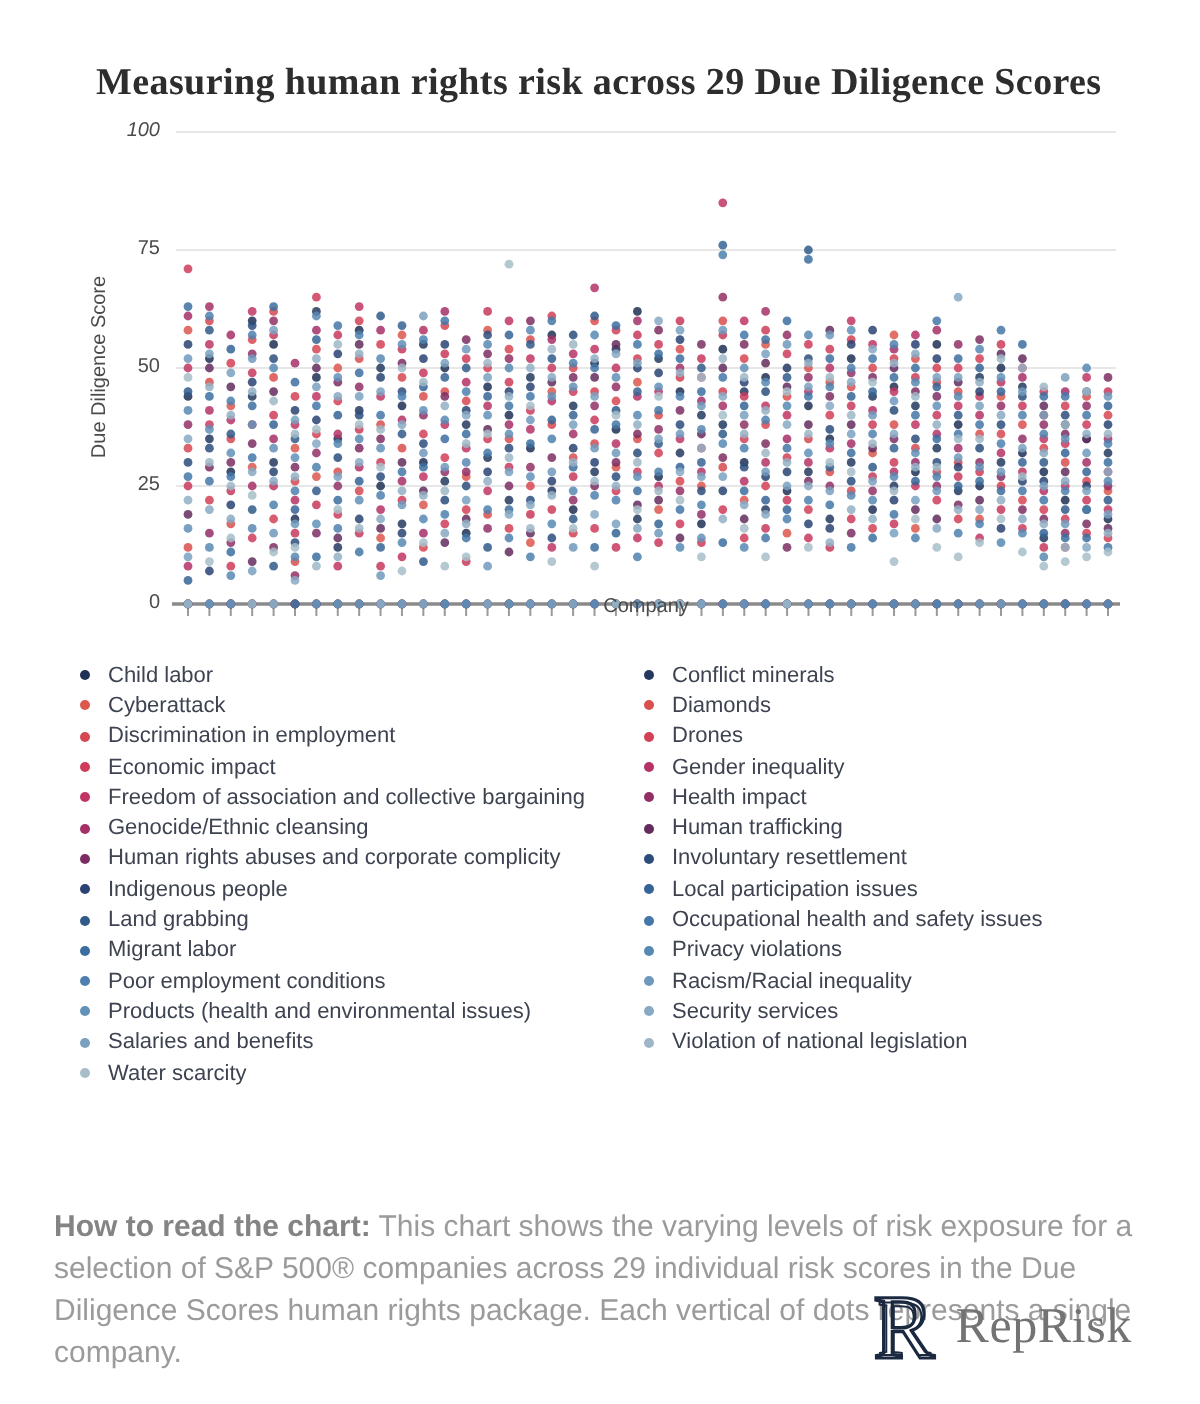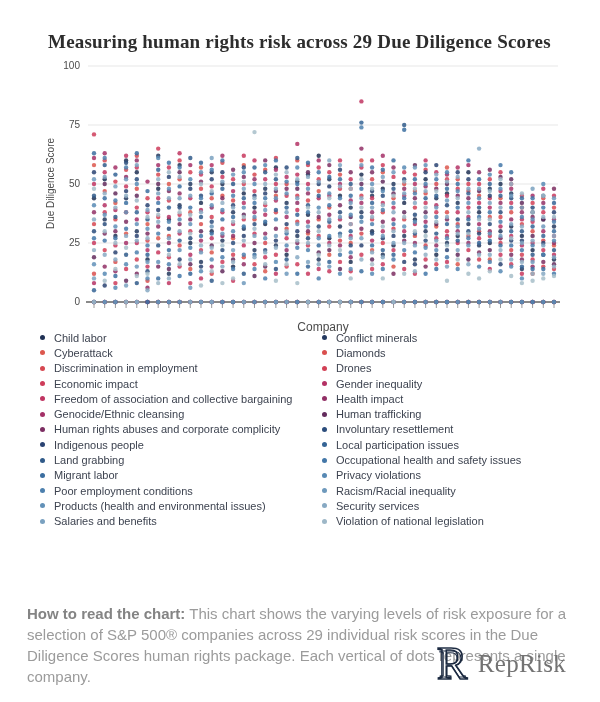--- a/index.html
+++ b/index.html
@@ -5,22 +5,22 @@
   html,body{margin:0;padding:0;background:#ffffff;}
   .page{position:relative;width:600px;height:702px;background:#ffffff;overflow:hidden;
         font-family:"Liberation Sans",sans-serif;}
   .chart-title{position:absolute;left:48px;top:18px;font-family:"Liberation Serif",serif;
         font-size:19px;color:#2d2d2d;letter-spacing:.2px;}
   .chart-wrap{position:absolute;left:0;top:0;width:600px;height:330px;}
   .ytick{position:absolute;width:36px;text-align:right;font-size:10px;color:#4b4b4b;
         transform:translateY(-6px);}
   .y-axis-title{position:absolute;left:-30px;top:178px;width:160px;text-align:center;
         font-size:10px;color:#4b4b4b;transform:rotate(-90deg);transform-origin:center;}
-  .x-axis-title{position:absolute;left:88px;top:320px;width:470px;text-align:center;
-        font-size:12px;color:#4b4b4b;}
+  .x-axis-title{position:absolute;left:88px;top:298px;width:470px;text-align:center;
+        font-size:10px;color:#4b4b4b;}
   .legend{position:absolute;top:330px;list-style:none;margin:0;padding:0;}
   .legend.col-left{left:40px;}
   .legend.col-right{left:322px;}
   .legend li{display:flex;align-items:center;height:15.3px;font-size:11px;color:#3d4350;}
   .legend .dot{width:5px;height:5px;border-radius:50%;margin-right:9px;flex:0 0 5px;}
   .footer{position:absolute;left:27px;top:588px;width:548px;font-size:15px;
         line-height:1.4;color:#9b9b9b;}
   .footer b{color:#848484;}
   .logo{position:absolute;right:34px;top:641px;display:flex;align-items:center;}
   .logo-text{font-family:"Liberation Serif",serif;font-size:25px;color:#737373;
@@ -1361,21 +1361,21 @@
           <circle cx="554.0" cy="266.6" r="2.2" fill="#92b0c5" fill-opacity="0.85"></circle>
           <circle cx="554.0" cy="217.0" r="2.2" fill="#9db7c7" fill-opacity="0.85"></circle>
           <circle cx="554.0" cy="276.0" r="2.2" fill="#a7bec9" fill-opacity="0.85"></circle>
         </g>
       </svg>
     <div id="yticks">
         <div class="ytick" style="left: 44px; top: 302px;">0</div>
         <div class="ytick" style="left: 44px; top: 243px;">25</div>
         <div class="ytick" style="left: 44px; top: 184px;">50</div>
         <div class="ytick" style="left: 44px; top: 125px;">75</div>
-        <div class="ytick" style="left: 44px; top: 66px;">100</div>
+        <div class="ytick" style="left: 44px; top: 66px; font-style: italic;">100</div>
       </div>
     <div class="y-axis-title">Due Diligence Score</div>
     <div class="x-axis-title">Company</div>
   </div>
 
   <ul class="legend col-left" id="legend-left">
       <li>
         <span class="dot" style="background: rgb(31, 48, 84);"></span>
         <span>Child labor</span>
       </li>
@@ -1419,20 +1419,24 @@
         <span class="dot" style="background: rgb(77, 128, 174);"></span>
         <span>Poor employment conditions</span>
       </li>
       <li>
         <span class="dot" style="background: rgb(98, 145, 184);"></span>
         <span>Products (health and environmental issues)</span>
       </li>
       <li>
         <span class="dot" style="background: rgb(122, 161, 192);"></span>
         <span>Salaries and benefits</span>
+      </li>
+      <li>
+        <span class="dot" style="background: rgb(167, 190, 201);"></span>
+        <span>Water scarcity</span>
       </li>
     </ul>
   <ul class="legend col-right" id="legend-right">
       <li>
         <span class="dot" style="background: rgb(36, 57, 95);"></span>
         <span>Conflict minerals</span>
       </li>
       <li>
         <span class="dot" style="background: rgb(217, 79, 78);"></span>
         <span>Diamonds</span>

